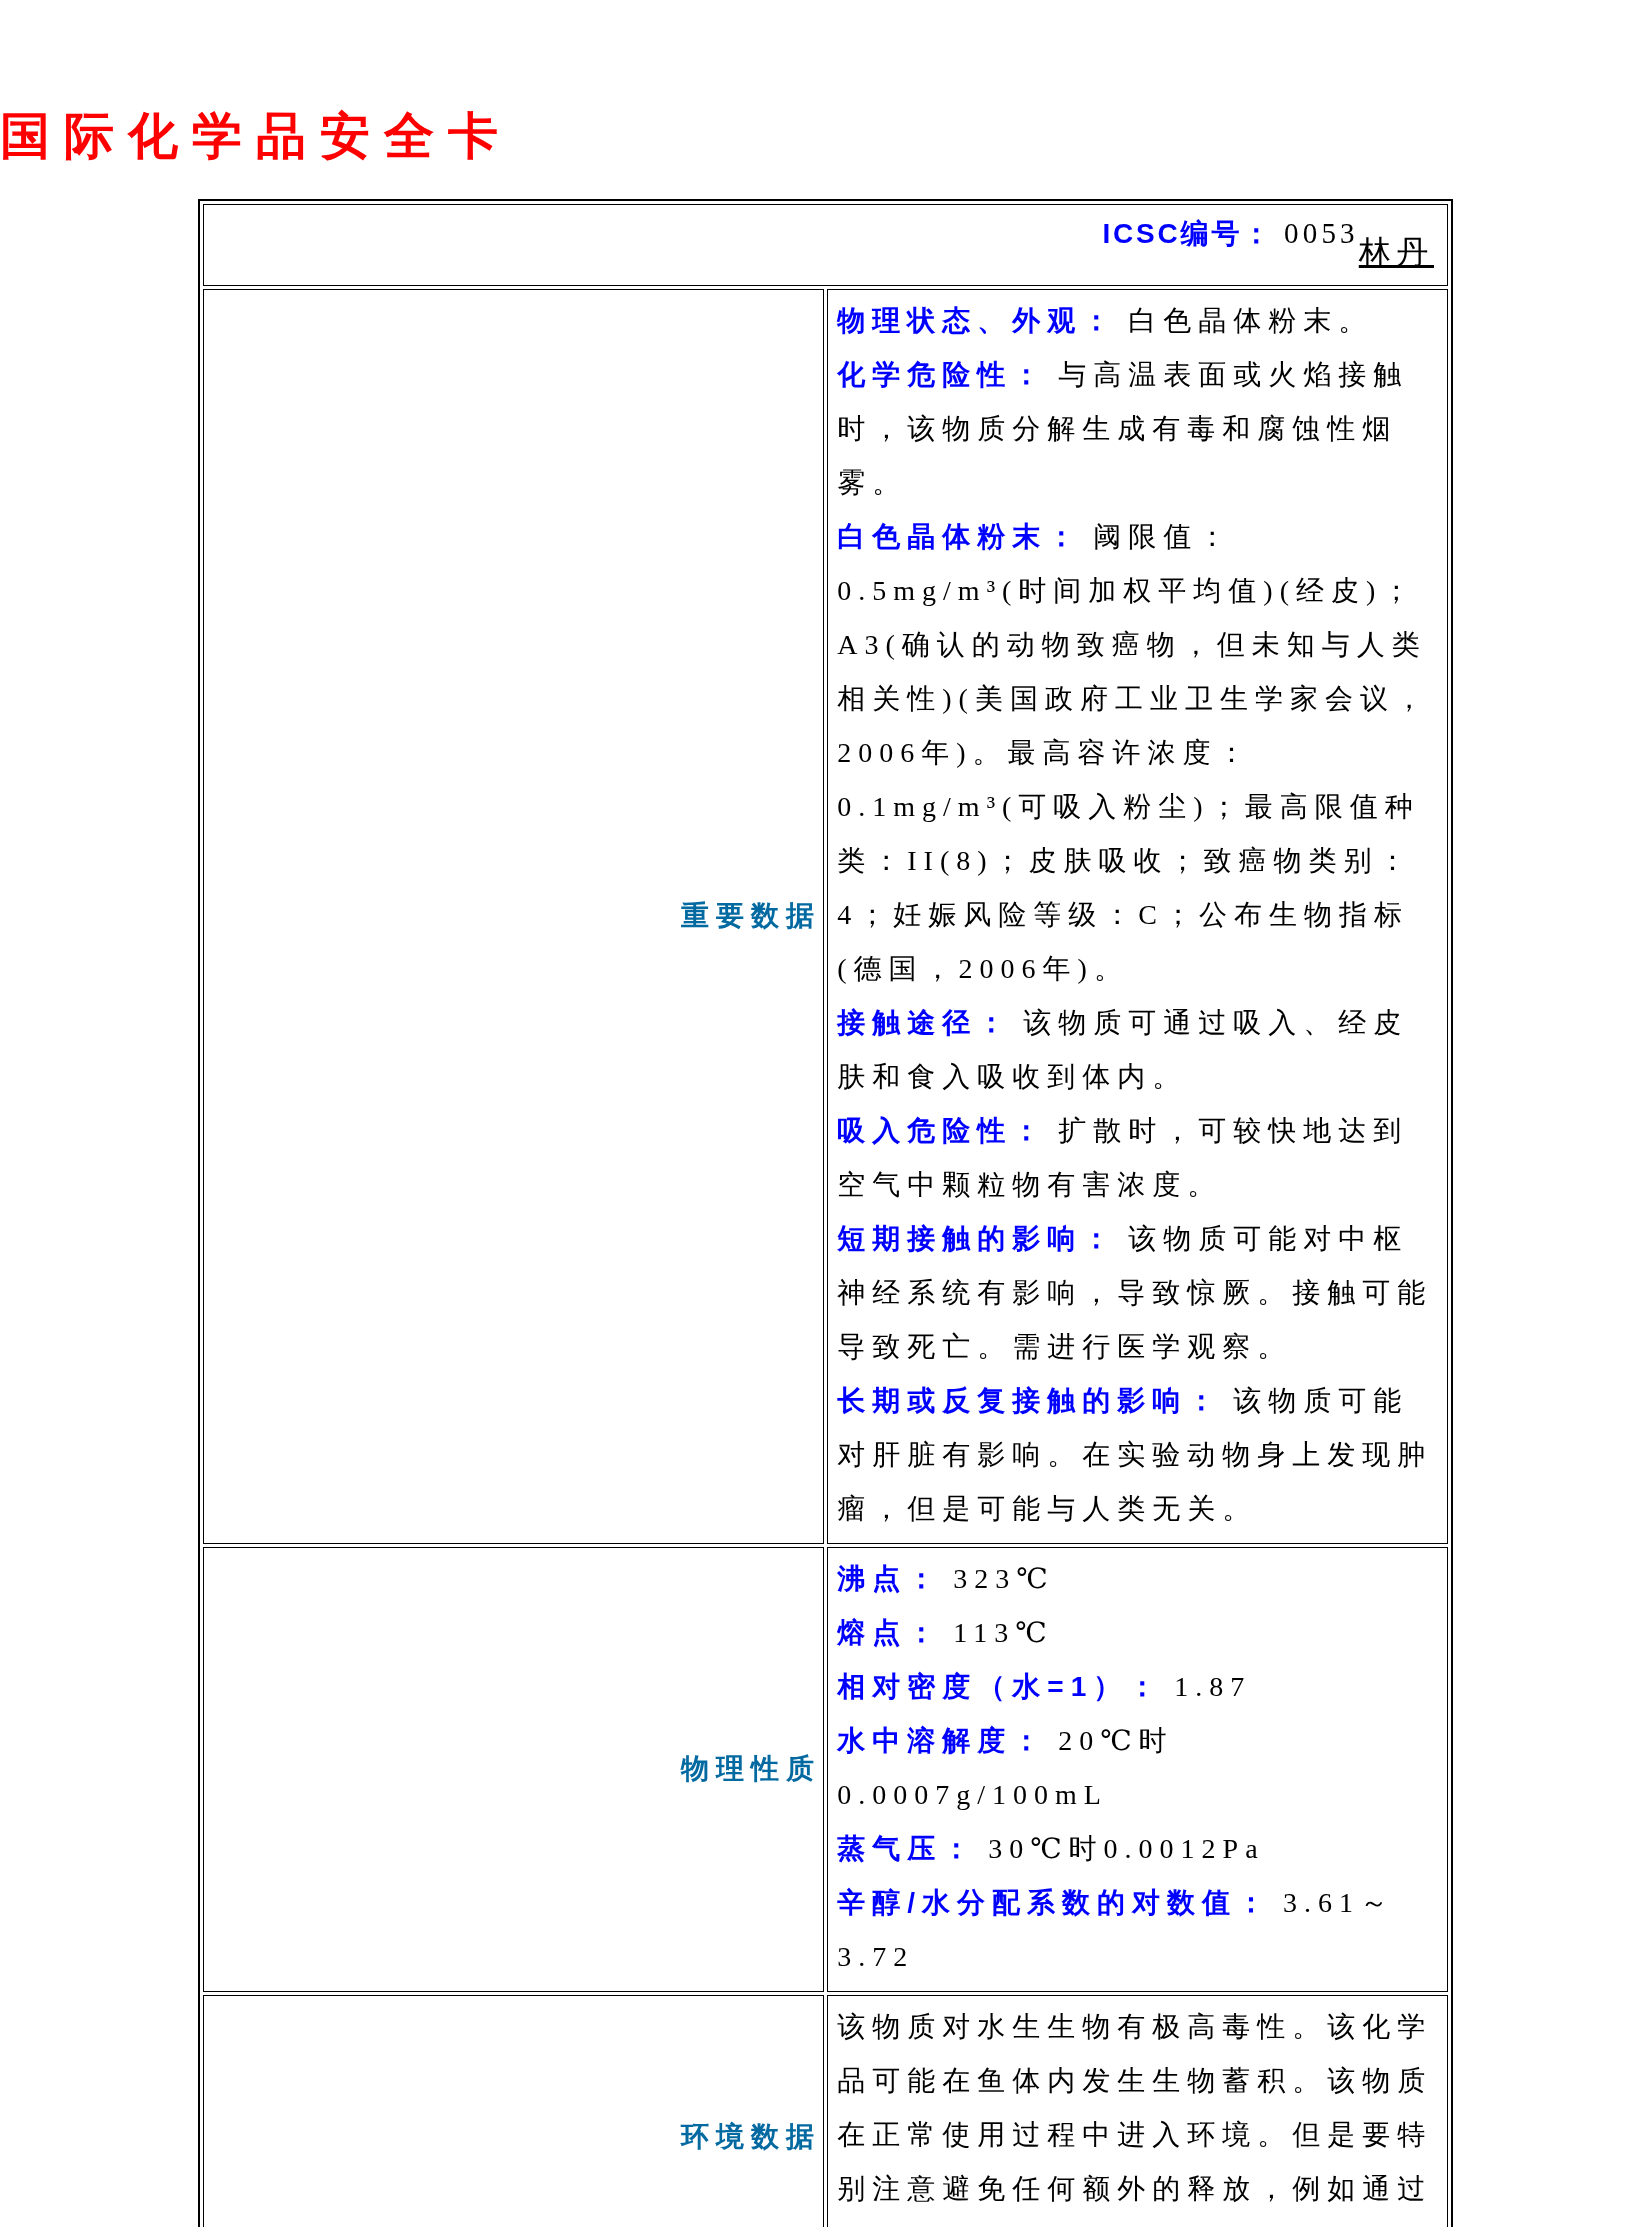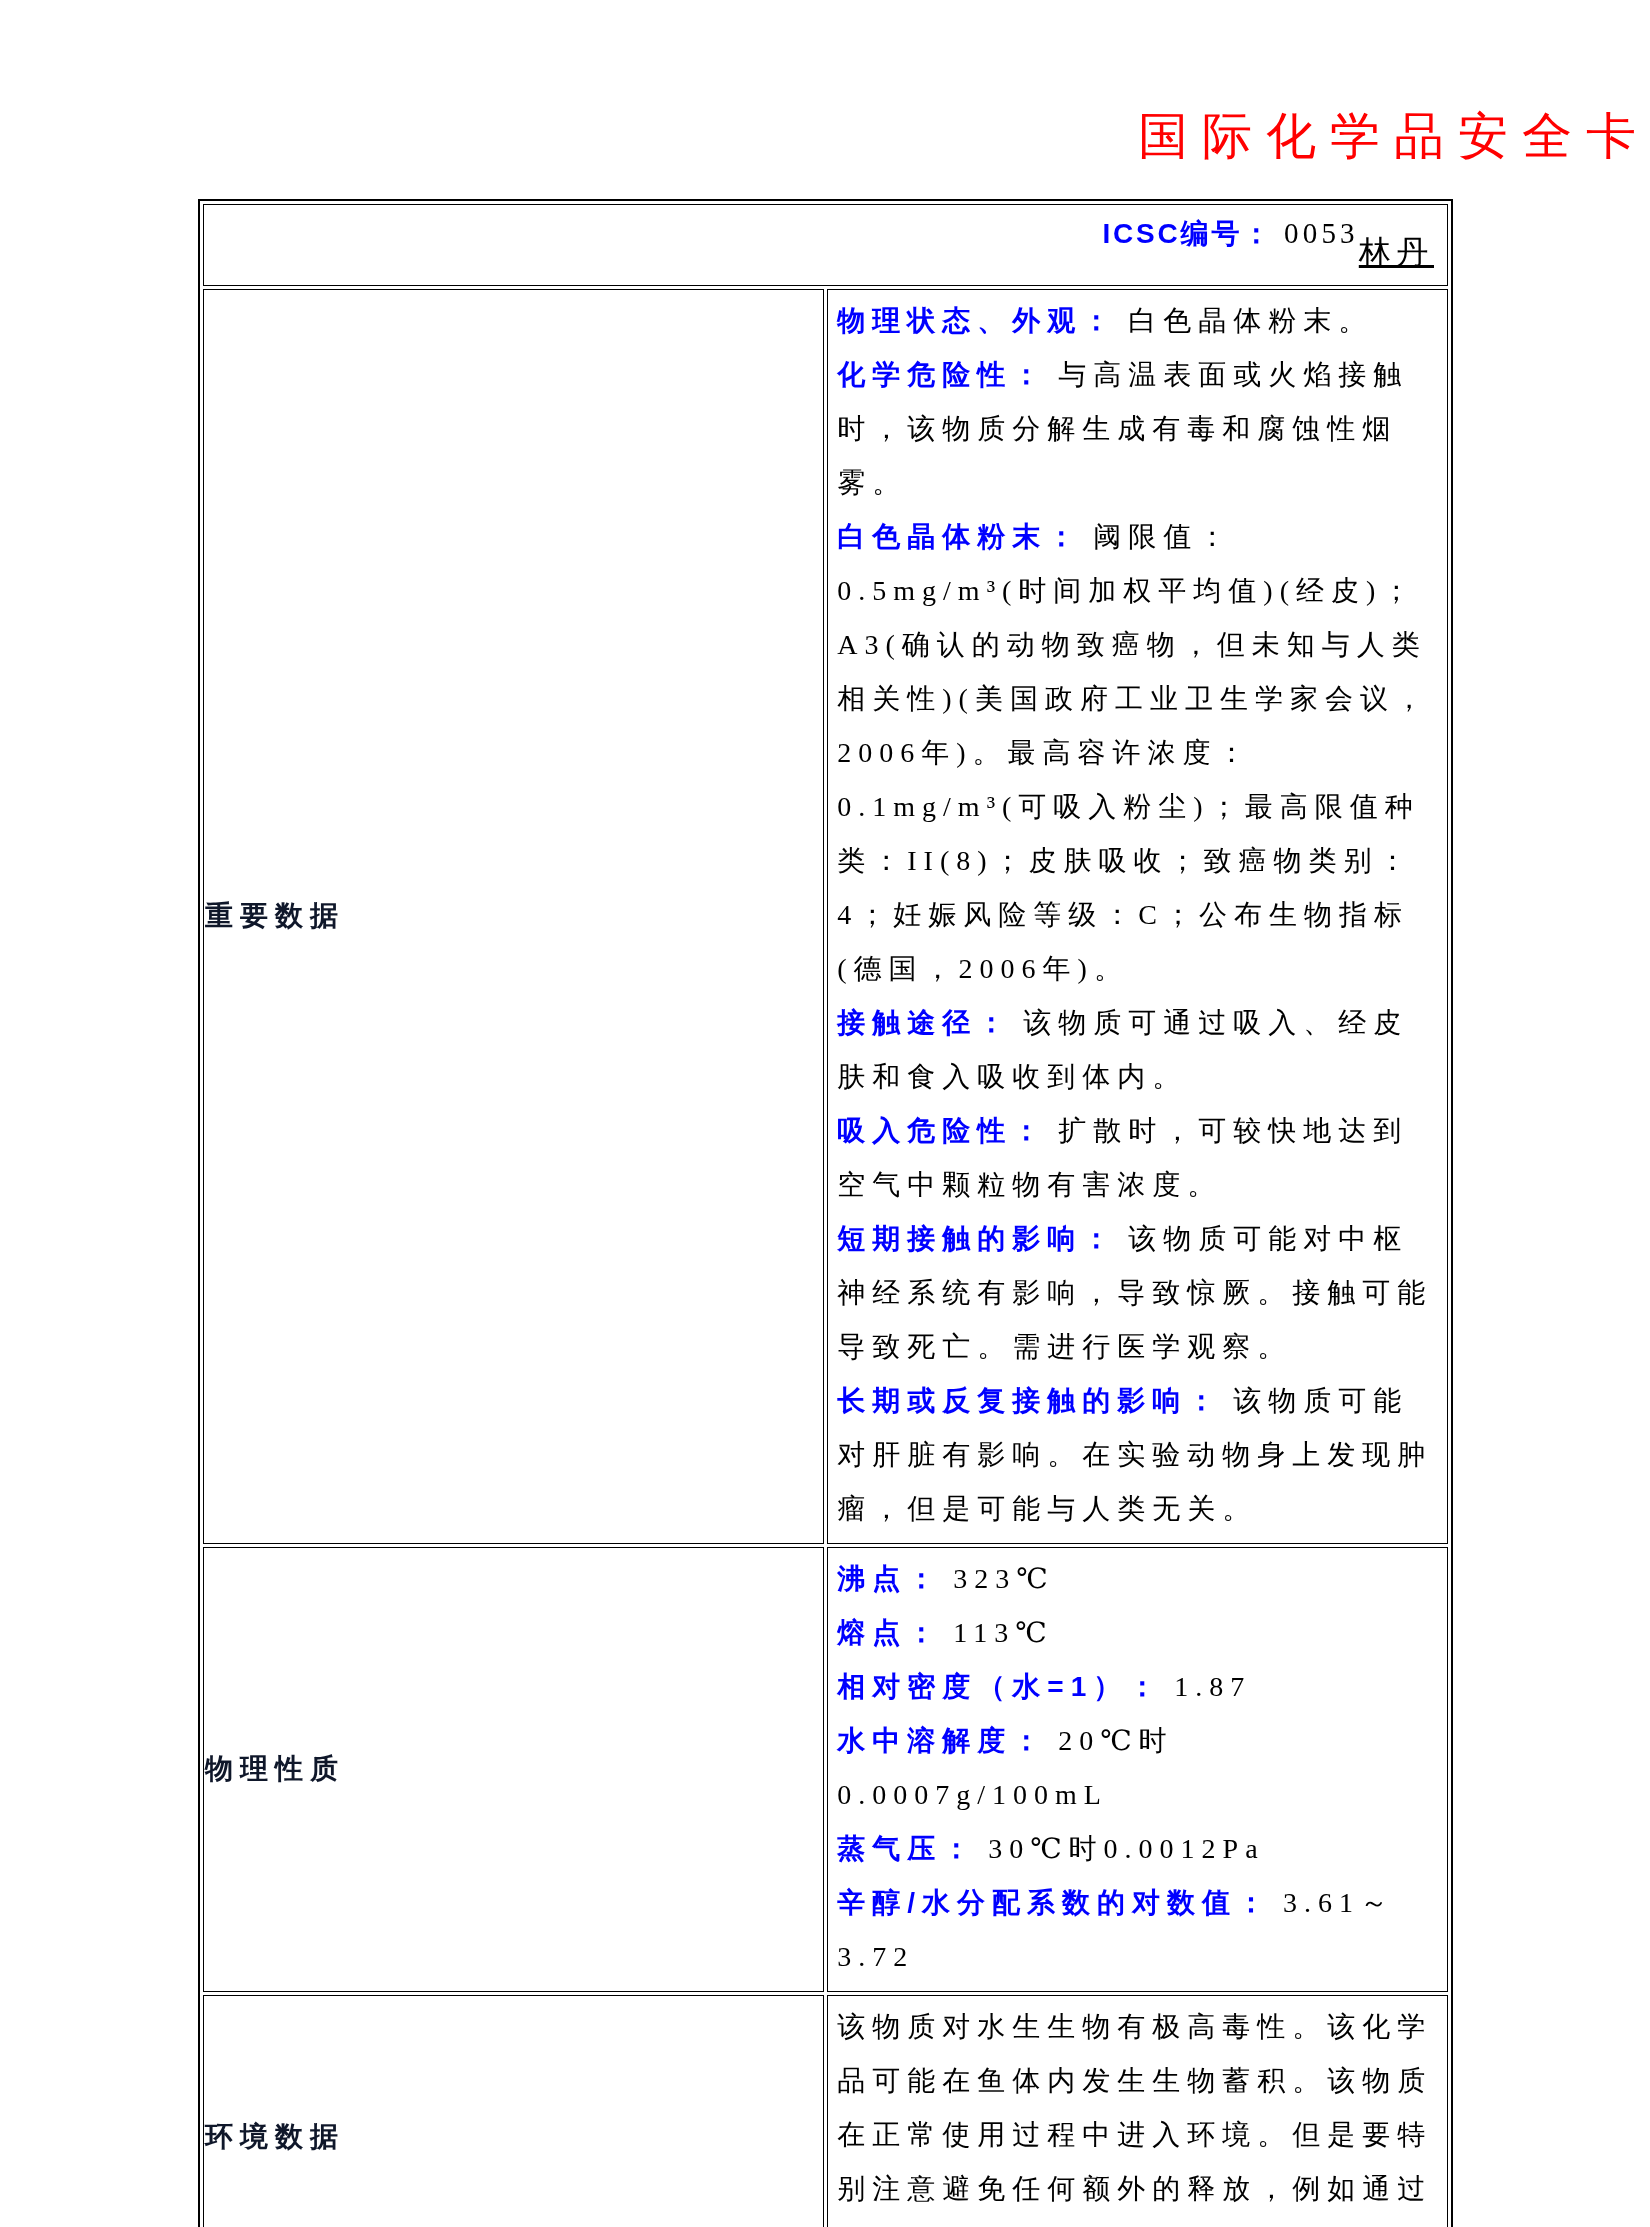--- a/index.html
+++ b/index.html
@@ -1,33 +1,33 @@
 <!DOCTYPE html>
 <html style="font-size:11px"><head>
 <meta charset="utf-8">
 <style>
   html,body{margin:0;padding:0;}
   body{
     width:1650px;height:2227px;background:#ffffff;position:relative;
     font-family:"Liberation Serif","DejaVu Serif",serif;color:#000;
   }
   .doc-title{
-    margin:0;padding-top:103px;text-align:right;
-    font-size:50px;font-weight:normal;color:#FF0000;
+    margin:0;padding-top:103px;text-align:left;
+    font-size:50px;font-weight:bold;color:#FF0000;
     letter-spacing:14px;font-family:"DejaVu Serif","Liberation Serif",serif;
   }
   table.card{
     width:1255px;margin:29px auto 0 auto;background:#fff;
     border:2.8px solid #000;border-collapse:separate;border-spacing:3.5px;
     table-layout:fixed;
   }
   td{border:1.4px solid #000;vertical-align:middle;background:#fff;}
   td.row-label{
-    width:171px;text-align:left;
-    color:#0f172a;font-weight:bold;font-size:28px;letter-spacing:7px;
+    width:171px;text-align:right;
+    color:#0369a1;font-weight:bold;font-size:28px;letter-spacing:7px;
     font-family:"Liberation Sans","DejaVu Sans",sans-serif;
     padding:4.2px 1.4px;
   }
   td.content{
     padding:4.2px 9.8px 7px 9.8px;
     font-size:28px;line-height:54px;letter-spacing:7px;
   }
   td.icsc-row{
     padding:9.8px 12.5px;font-size:28px;letter-spacing:2.8px;height:56px;text-align:right;
   }

